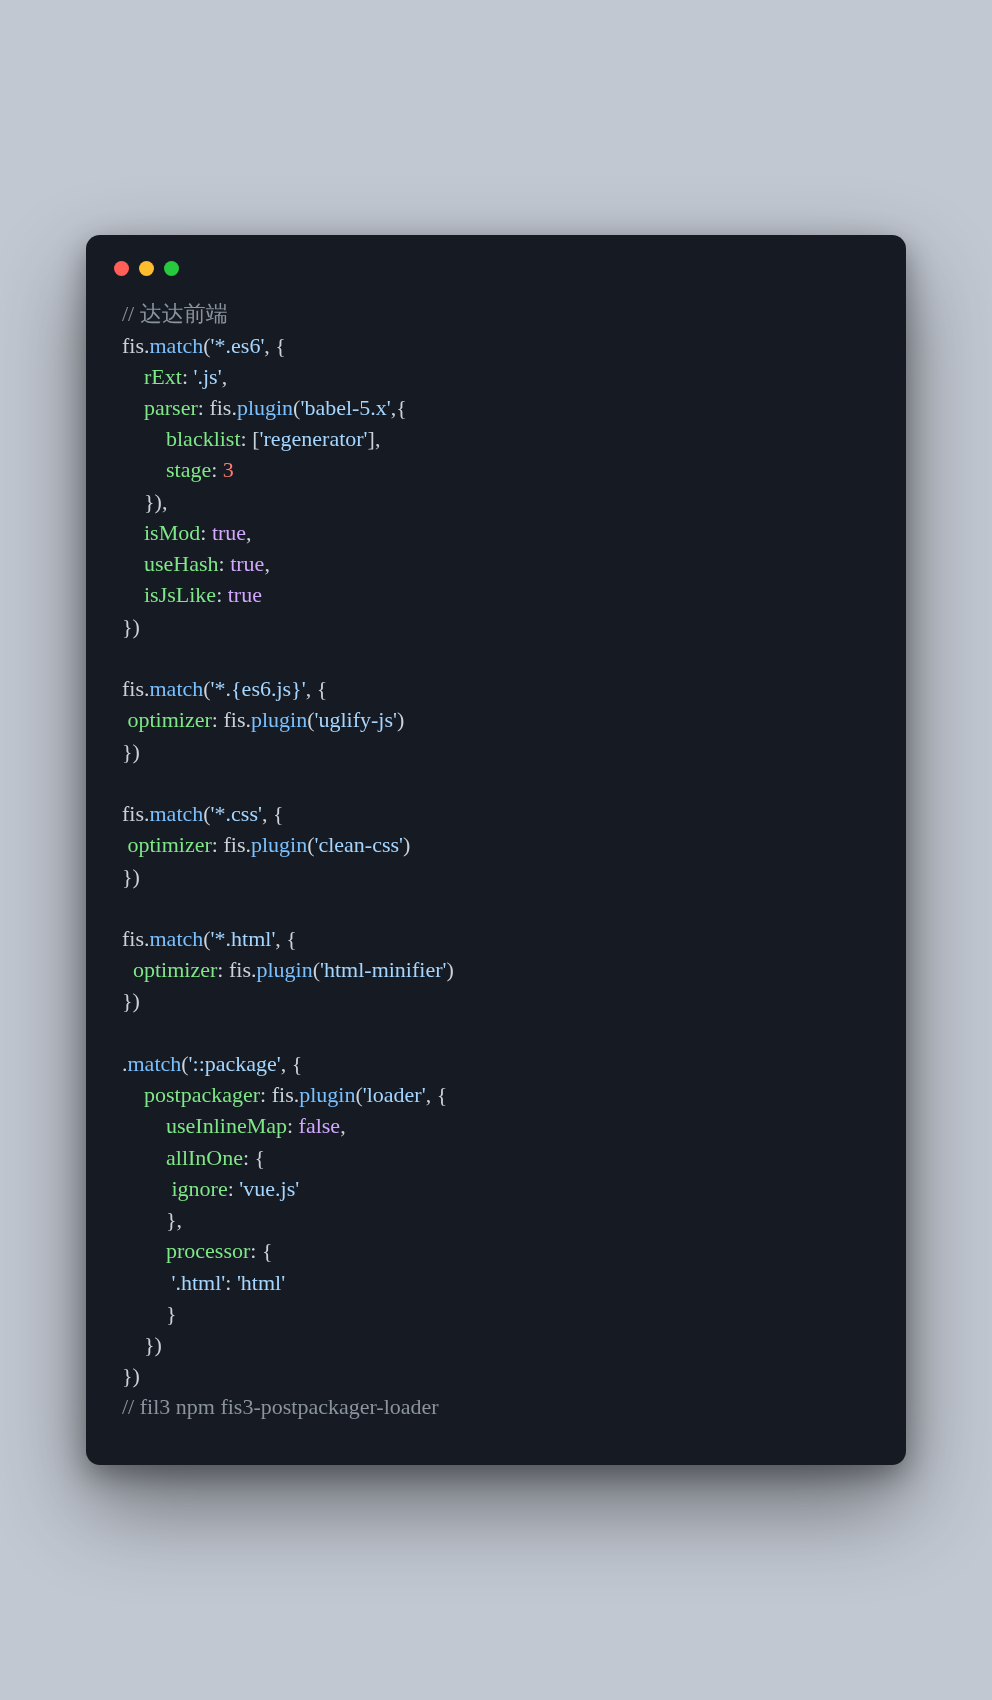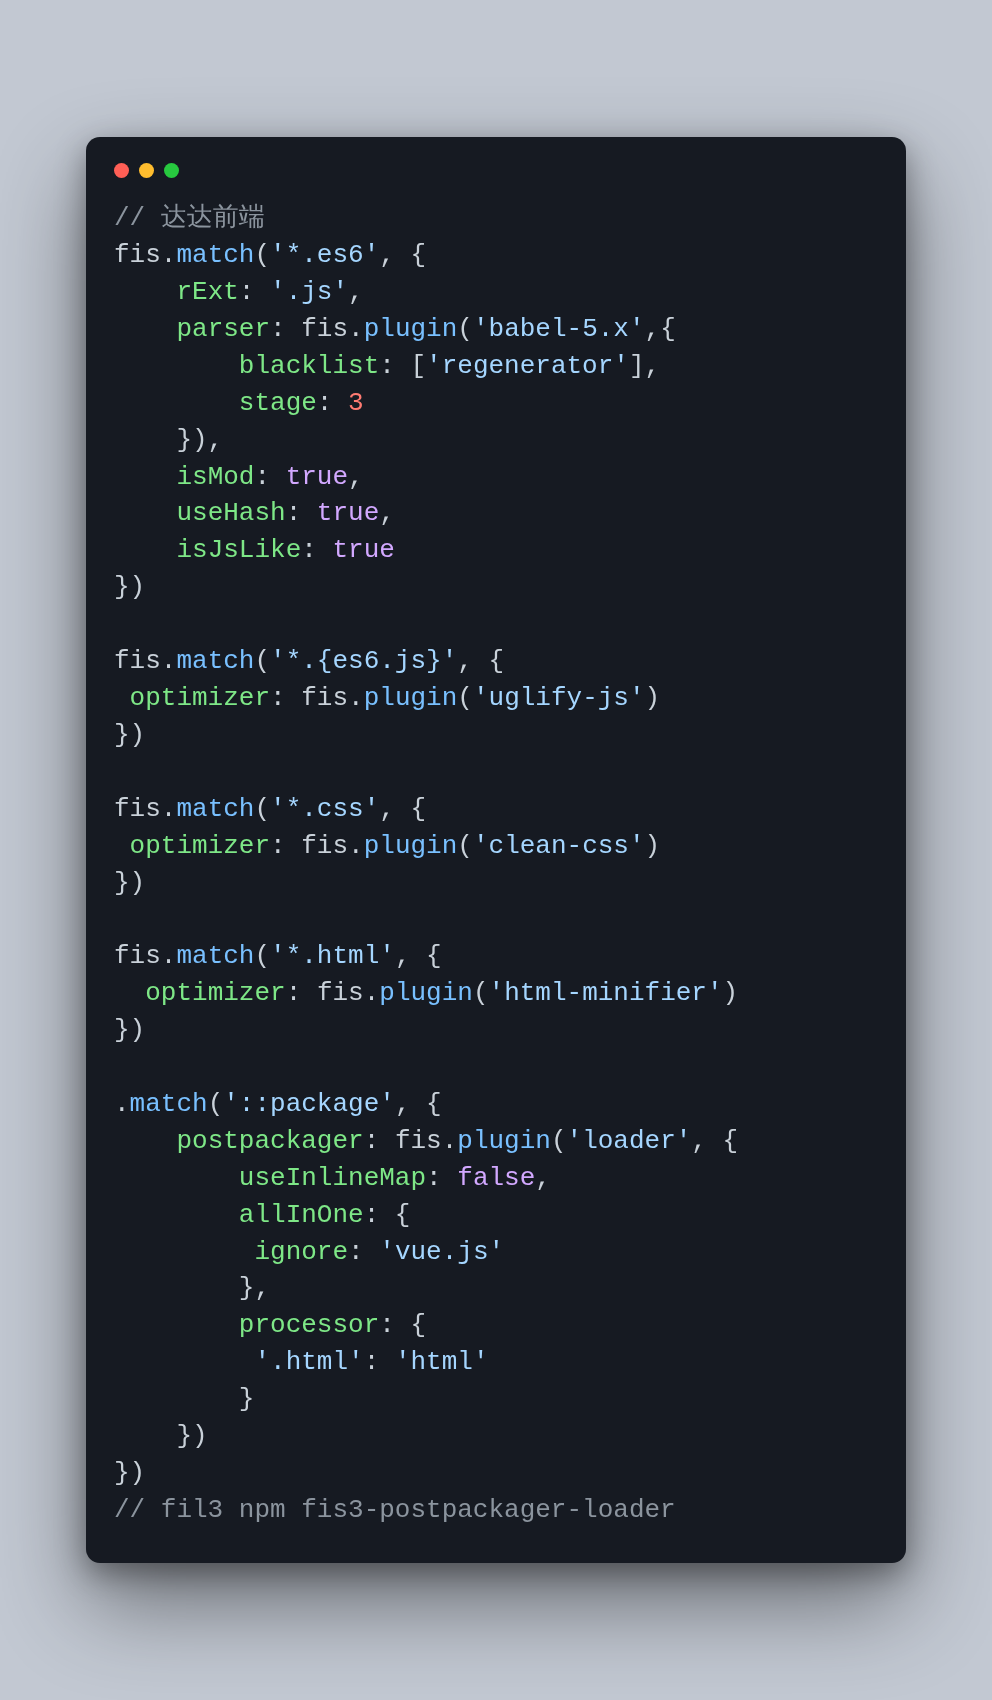--- a/index.html
+++ b/index.html
@@ -32,26 +32,26 @@
   }
   .dot {
     width: 15px;
     height: 15px;
     border-radius: 50%;
   }
   .dot.red    { background: #ff5f56; }
   .dot.yellow { background: #ffbd2e; }
   .dot.green  { background: #27c93f; }
   pre.code {
-    margin: 0;
-    font-size: 26px;
+    margin: 8px;
+    font-size: 22px;
     line-height: 1.42;
     color: #c9d1d9;
     white-space: pre;
-    font-family: Liberation Mono, monospace;
+    font-family: Liberation Serif, serif;
   }
   .c-comment { color: #8b949e; }
   .c-func    { color: #79c0ff; }  
   .c-prop    { color: #7ee787; }  
   .c-string  { color: #a5d6ff; }
   .c-num     { color: #ff7b72; }
   .c-bool    { color: #d2a8ff; }
   .c-punc    { color: #c9d1d9; }
   .c-obj     { color: #c9d1d9; } 
 </style>

